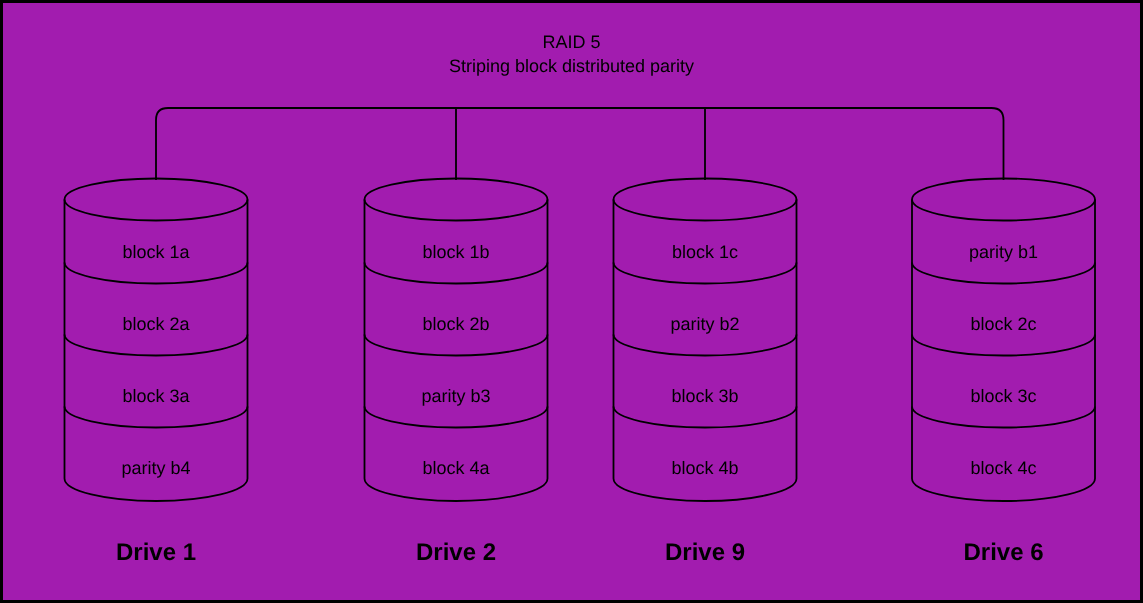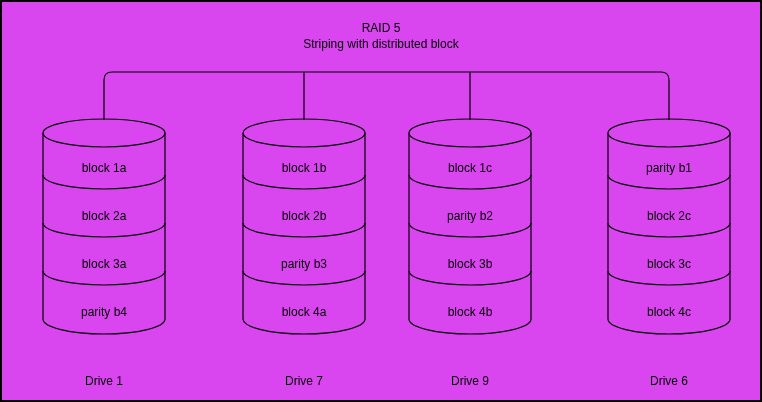--- a/index.html
+++ b/index.html
@@ -7,21 +7,21 @@
     padding: 0;
     background: #ffffff;
     font-family: "Liberation Sans", sans-serif;
   }
   .canvas {
     position: relative;
     width: 762px;
     height: 402px;
     box-sizing: border-box;
     border: 2px solid #000000;
-    background: #d946ef;
+    background: #a21caf;
     overflow: hidden;
   }
   .titles {
     position: absolute;
     top: 18px;
     left: 0;
     right: 0;
     text-align: center;
     color: #000000;
     font-size: 12px;
@@ -57,36 +57,37 @@
     stroke-width: 1.2;
   }
   .drive svg text {
     font-family: "Liberation Sans", sans-serif;
     font-size: 12px;
     fill: #000000;
     text-anchor: middle;
   }
   .drive-caption {
     position: absolute;
-    top: 257px;
+    top: 243px;
     left: 0;
     width: 124px;
     text-align: center;
-    font-size: 12px;
+    font-size: 16px;
     color: #000000;
+    font-weight: bold;
   }
 </style>
 </head>
 <body>
 
 <div class="canvas">
 
   <div class="titles">
     <div>RAID 5</div>
-    <div>Striping with distributed block</div>
+    <div>Striping block distributed parity</div>
   </div>
 
   <svg class="bus" viewBox="0 0 762 402">
     <path d="M102,118 L102,78 Q102,70 110,70 L659,70 Q667,70 667,78 L667,118 M302,70 L302,118 M468,70 L468,118"></path>
   </svg>
 
   <div class="drive" style="left:40px">
     <svg width="124" height="220" viewBox="0 0 124 220">
       <path class="shape" d="M1,16 L1,202 A61,15 0 0 0 123,202 L123,16"></path>
       <ellipse class="shape" cx="62" cy="16" rx="61" ry="14"></ellipse>
@@ -106,21 +107,21 @@
       <path class="shape" d="M1,16 L1,202 A61,15 0 0 0 123,202 L123,16"></path>
       <ellipse class="shape" cx="62" cy="16" rx="61" ry="14"></ellipse>
       <path class="shape" d="M1,58 A61,14 0 0 0 123,58"></path>
       <path class="shape" d="M1,106 A61,14 0 0 0 123,106"></path>
       <path class="shape" d="M1,154 A61,14 0 0 0 123,154"></path>
       <text x="62" y="55">block 1b</text>
       <text x="62" y="103">block 2b</text>
       <text x="62" y="151">parity b3</text>
       <text x="62" y="199">block 4a</text>
     </svg>
-    <div class="drive-caption">Drive 7</div>
+    <div class="drive-caption">Drive 2</div>
   </div>
 
   <div class="drive" style="left:406px">
     <svg width="124" height="220" viewBox="0 0 124 220">
       <path class="shape" d="M1,16 L1,202 A61,15 0 0 0 123,202 L123,16"></path>
       <ellipse class="shape" cx="62" cy="16" rx="61" ry="14"></ellipse>
       <path class="shape" d="M1,58 A61,14 0 0 0 123,58"></path>
       <path class="shape" d="M1,106 A61,14 0 0 0 123,106"></path>
       <path class="shape" d="M1,154 A61,14 0 0 0 123,154"></path>
       <text x="62" y="55">block 1c</text>

